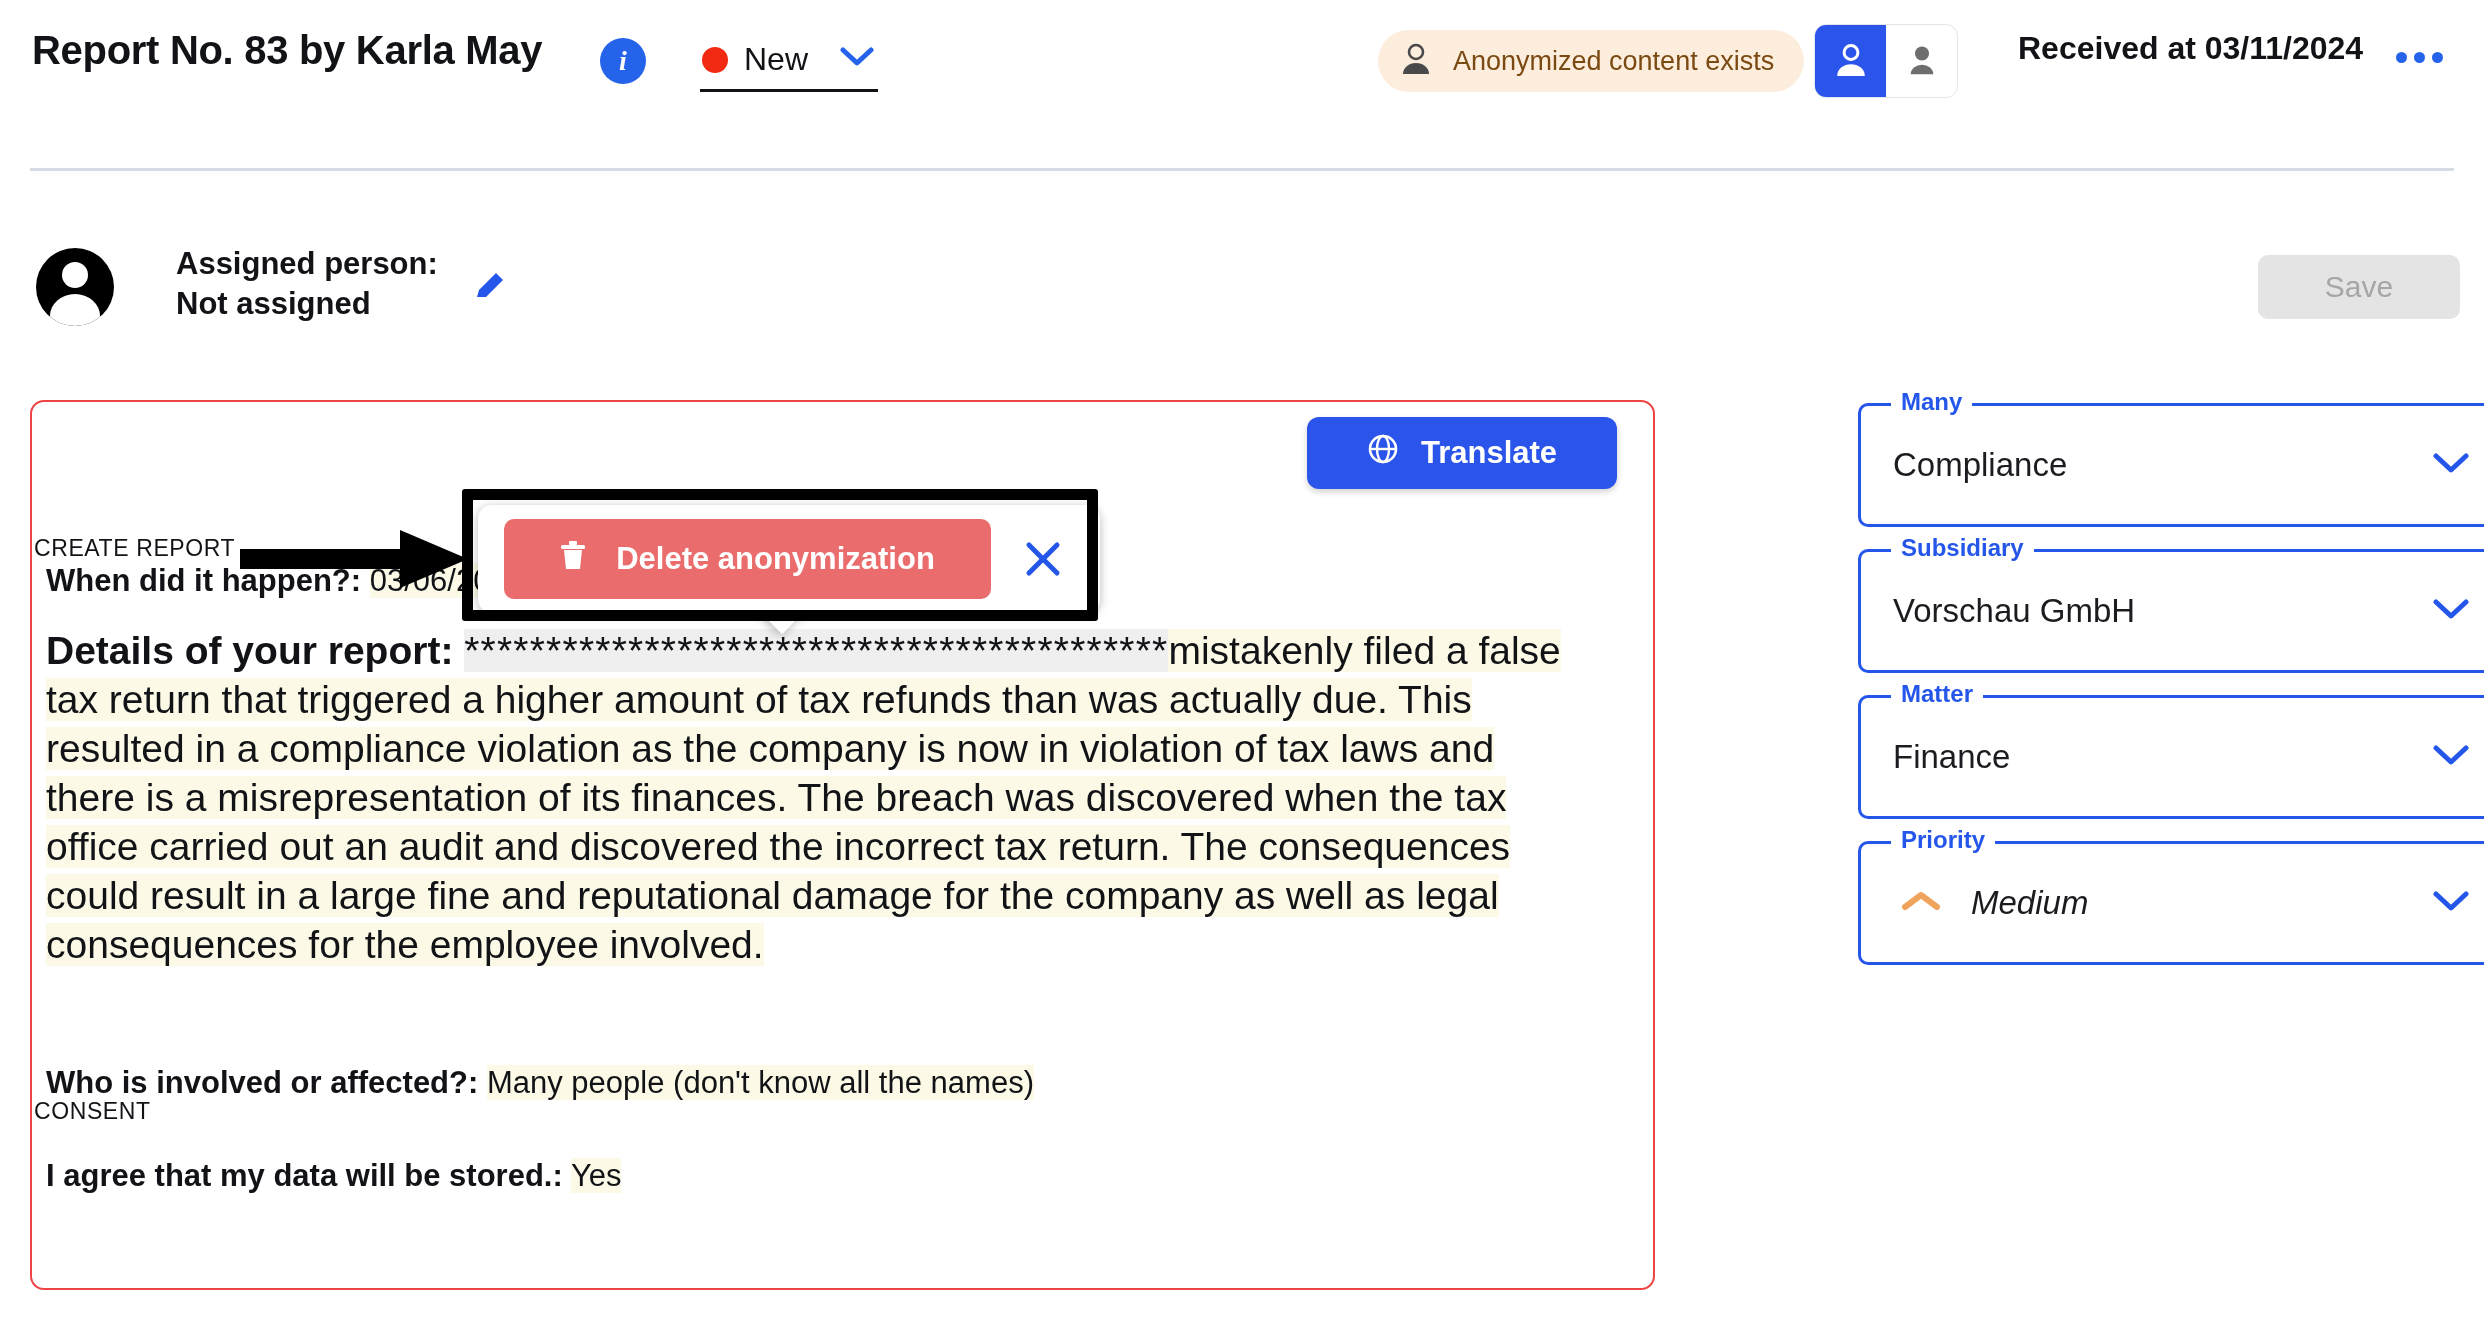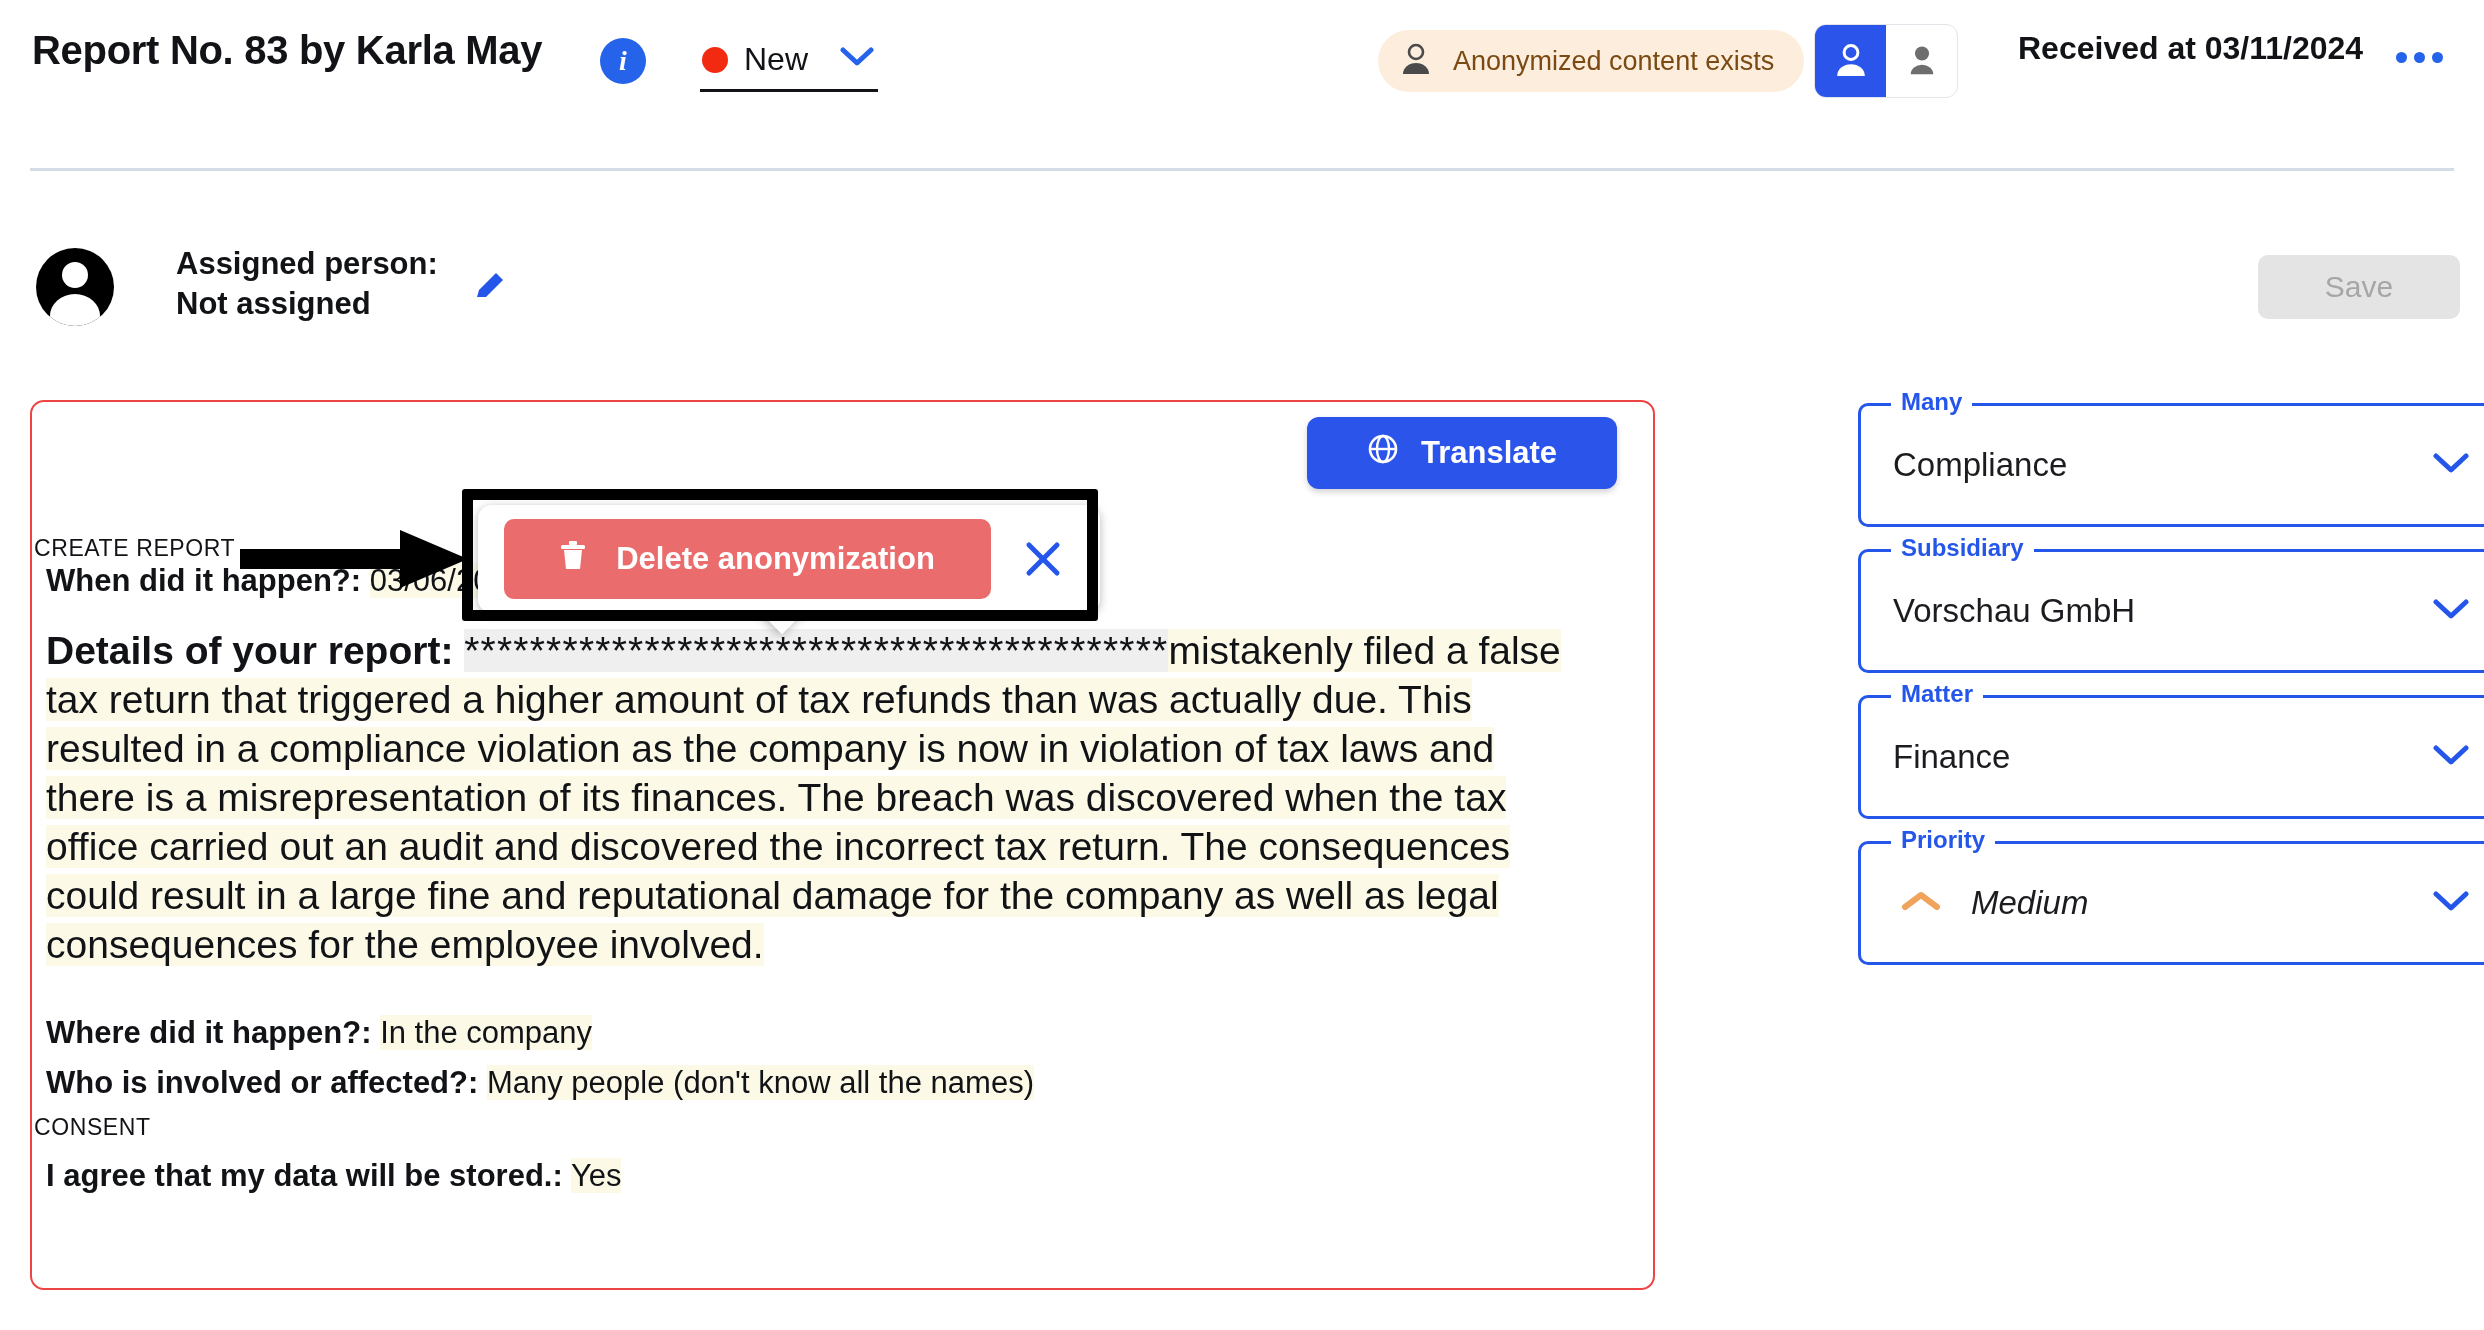--- a/index.html
+++ b/index.html
@@ -298,31 +298,27 @@
 
     <div class="qline" style="left:14px; top:163px;">
       <span class="q">When did it happen?:</span>
       <span class="a">03/06/2024</span>
     </div>
 
     <div class="details-block" style="top:0px; left:14px; margin-top:224px;">
       <span class="q">Details of your report:</span><span>&nbsp;</span><span class="redact">*******************************************</span><span class="hl">mistakenly filed a false tax return that triggered a higher amount of tax refunds than was actually due. This resulted in a compliance violation as the company is now in violation of tax laws and there is a misrepresentation of its finances. The breach was discovered when the tax office carried out an audit and discovered the incorrect tax return. The consequences could result in a large fine and reputational damage for the company as well as legal consequences for the employee involved.</span>
     </div>
 
-    <div class="qline" style="left:14px; top:615px;">
-      <span class="q">Where did it happen?:</span>
-      <span class="a">In the company</span>
-    </div>
 
     <div class="qline" style="left:14px; top:665px;">
       <span class="q">Who is involved or affected?:</span>
       <span class="a">Many people (don't know all the names)</span>
     </div>
 
-    <div class="sec-label" style="left:2px; top:712px;">CONSENT</div>
+    <div class="sec-label" style="left:2px; top:696px;">CONSENT</div>
 
     <div class="qline" style="left:14px; top:758px;">
       <span class="q">I agree that my data will be stored.:</span>
       <span class="a">Yes</span>
     </div>
   </div>
 
   <div class="field" style="left:1858px; top:403px;">
     <span class="field-legend">Many</span>
     <span class="field-value">Compliance</span>

